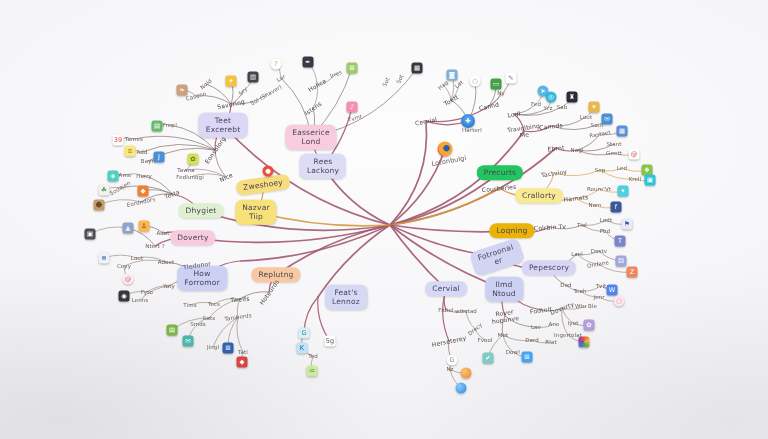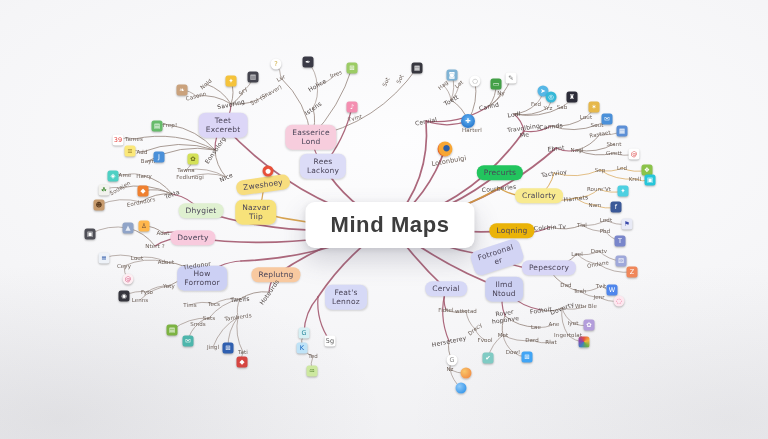--- a/index.html
+++ b/index.html
@@ -213,21 +213,20 @@
     <path d="M 475 329 Q 478.02 336.3 485 340" stroke="#94857c" stroke-width="0.7" fill="none" stroke-linecap="round" opacity="0.9"></path>
     <path d="M 446 289 Q 438.14 315.54 449 341" stroke="#a3586e" stroke-width="1.2" fill="none" stroke-linecap="round" opacity="0.9"></path>
     <path d="M 449 341 Q 447.08 351.04 452 360" stroke="#94857c" stroke-width="0.9" fill="none" stroke-linecap="round" opacity="0.9"></path>
     <path d="M 452 360 Q 449.38 364.14 450 369" stroke="#94857c" stroke-width="0.7" fill="none" stroke-linecap="round" opacity="0.9"></path>
     <path d="M 450 369 Q 457.28 373.88 466 373" stroke="#94857c" stroke-width="0.7" fill="none" stroke-linecap="round" opacity="0.9"></path>
     <path d="M 450 369 Q 452.08 380.48 461 388" stroke="#94857c" stroke-width="0.7" fill="none" stroke-linecap="round" opacity="0.9"></path>
     <path d="M 390 225 Q 321.96 229.22 256 212" stroke="#d49a3f" stroke-width="1.7" fill="none" stroke-linecap="round" opacity="0.9"></path>
     <path d="M 256 212 Q 264.36 199.76 263 185" stroke="#d49a3f" stroke-width="1.2" fill="none" stroke-linecap="round" opacity="0.9"></path>
   </svg>
 <div id="nodes">
-    <div class="node center" style="left: 390px; top: 225px; transform: translate(-50%, -50%);">Mind Maps</div>
     <div class="node bubble" style="left: 323px; top: 166px; transform: translate(-50%, -50%); background: rgb(220, 220, 247);">Rees
 Lackony</div>
     <div class="node bubble" style="left: 311px; top: 137px; transform: translate(-50%, -50%); background: rgb(247, 205, 221); border-radius: 7px;">Easserice
 Lond</div>
     <div class="node twig" style="left: 313px; top: 108px; transform: translate(-50%, -50%) rotate(-35deg);">Istens</div>
     <div class="node twig" style="left: 317px; top: 85px; transform: translate(-50%, -50%) rotate(-30deg);">Holice</div>
     <div class="node leaf" style="left: 336px; top: 74px; transform: translate(-50%, -50%) rotate(-20deg);">Irres</div>
     <div class="node icon" style="left: 308px; top: 62px; transform: translate(-50%, -50%); background: rgb(58, 58, 70);">✒</div>
     <div class="node leaf" style="left: 281px; top: 78px; transform: translate(-50%, -50%) rotate(-30deg);">Lur</div>
     <div class="node icon" style="left: 276px; top: 64px; transform: translate(-50%, -50%); background: rgb(255, 255, 255); border-radius: 50%; color: rgb(202, 169, 60);">?</div>

